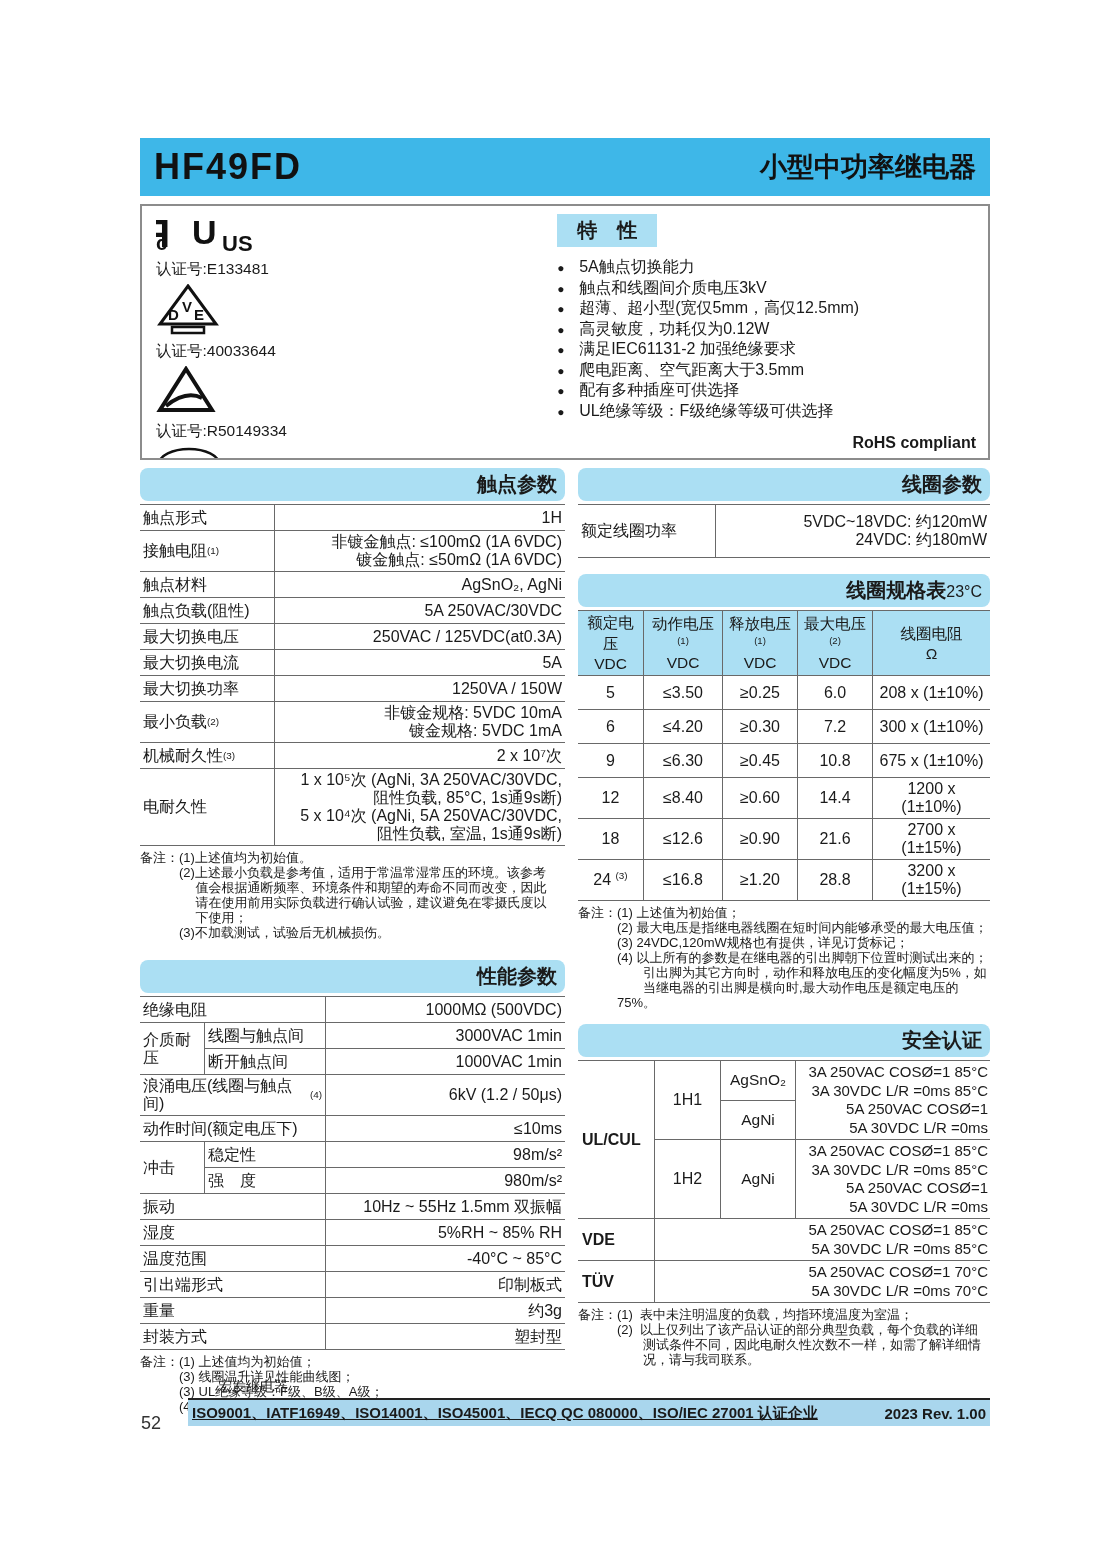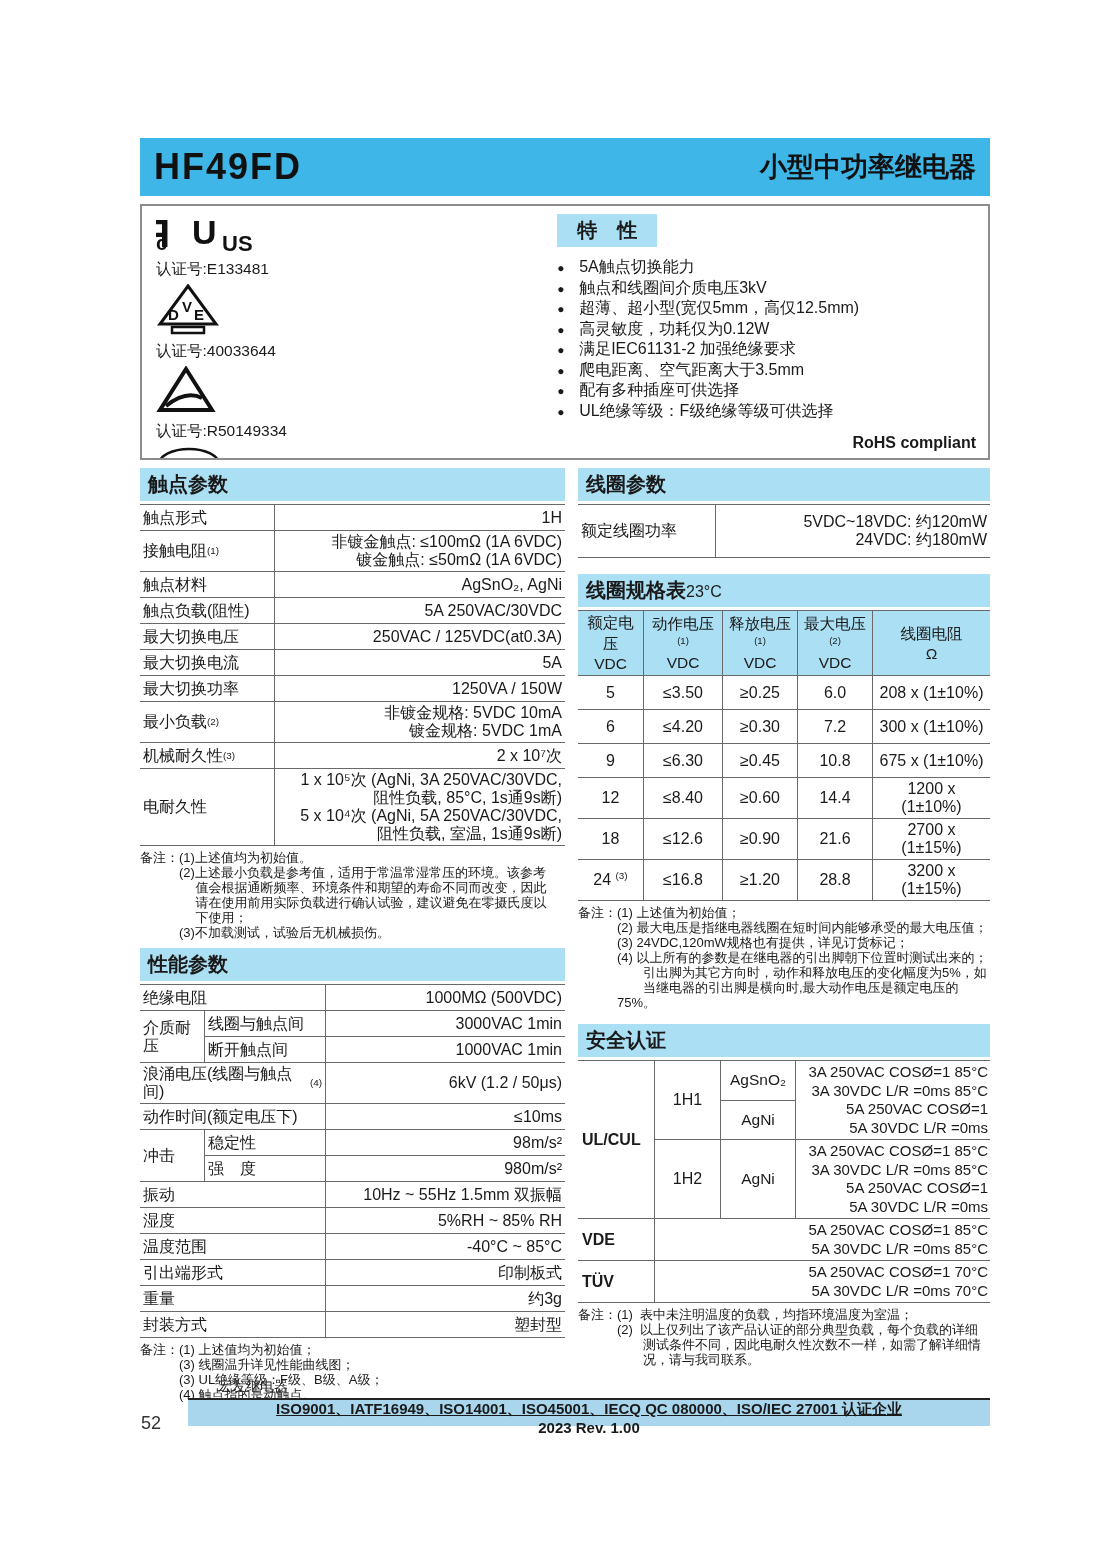--- a/index.html
+++ b/index.html
@@ -27,21 +27,21 @@
   .feat-list li{font-size:16px;line-height:20.5px;position:relative;padding-left:22px;}
   .feat-list li::before{content:"●";position:absolute;left:0;font-size:12px;top:1px;}
   .rohs{margin-top:auto;margin-bottom:6px;text-align:right;font-weight:bold;font-size:16px;}
 
   
   .cols{display:flex;gap:13px;margin-top:8px;align-items:flex-start;}
   .col-left{width:425px;flex:none;}
   .col-right{width:412px;flex:none;}
 
   .sec-title{background:var(--section_blue);font-size:20px;font-weight:bold;
-    padding:3px 8px;display:flex;justify-content:flex-start;align-items:baseline;min-height:25px;box-sizing:border-box;}
+    padding:3px 8px;display:flex;justify-content:flex-end;align-items:baseline;min-height:25px;box-sizing:border-box;border-radius:8px;}
   .sec-title .temp{font-size:16px;font-weight:normal;}
 
   
   .ptable{border-top:1px solid #696969;margin-top:3px;}
   .prow{display:flex;border-bottom:1px solid #696969;min-height:25px;align-items:stretch;}
   .cell{padding:2px 3px;box-sizing:border-box;font-size:16px;line-height:18px;}
   .lbl{display:flex;align-items:center;flex:none;}
   .t-contact .lbl{width:134px;}
   .t-perf .lbl{width:185px;}
   .val{flex:1;border-left:1px solid #696969;display:flex;flex-direction:column;
@@ -95,21 +95,21 @@
   .saf-mat{flex:1;display:flex;align-items:center;justify-content:center;font-size:15.5px;}
   .saf-mat.sb{border-bottom:1px solid #696969;}
   .saf-ratings{flex:1;display:flex;flex-direction:column;justify-content:center;
     text-align:right;padding:2px 2px;box-sizing:border-box;font-size:15px;line-height:18.5px;}
   .saf-other{display:flex;border-bottom:1px solid #696969;min-height:40px;}
 
   
   .brand{position:absolute;left:218px;top:1378px;font-size:14px;color:#222;}
   .footer-bar{position:absolute;left:188px;top:1398px;width:802px;height:28px;
     background:var(--footer_blue);border-top:2px solid #222;display:flex;
-    justify-content:space-between;align-items:center;padding:0 4px;box-sizing:border-box;flex-direction:column;}
+    justify-content:space-between;align-items:center;padding:0 4px;box-sizing:border-box;}
   .iso-line{font-size:15px;font-weight:bold;text-decoration:underline;}
   .revision{font-size:15px;font-weight:bold;}
   .page-num{position:absolute;left:141px;top:1413px;font-size:18px;color:#333;}
 </style>
 </head>
 <body>
 
 <div class="page">
   <div class="content">
 
@@ -246,21 +246,21 @@
             <div class="nlines">
               <div>(1)上述值均为初始值。</div>
               <div>(2)上述最小负载是参考值，适用于常温常湿常压的环境。该参考</div>
               <div>　 值会根据通断频率、环境条件和期望的寿命不同而改变，因此</div>
               <div>　 请在使用前用实际负载进行确认试验，建议避免在零摄氏度以</div>
               <div>　 下使用；</div>
               <div>(3)不加载测试，试验后无机械损伤。</div>
             </div>
           </div>
 
-        <div class="sec-title" style="margin-top:8px;">
+        <div class="sec-title" style="margin-top:20px;">
           <span>性能参数</span>
         </div>
         <div class="ptable t-perf" id="perf-table">
             <div class="prow">
               <div class="cell lbl">绝缘电阻</div>
               <div class="cell val">
                 <div class="vl">1000MΩ (500VDC)</div>
               </div>
             </div>
             <div class="prow">

